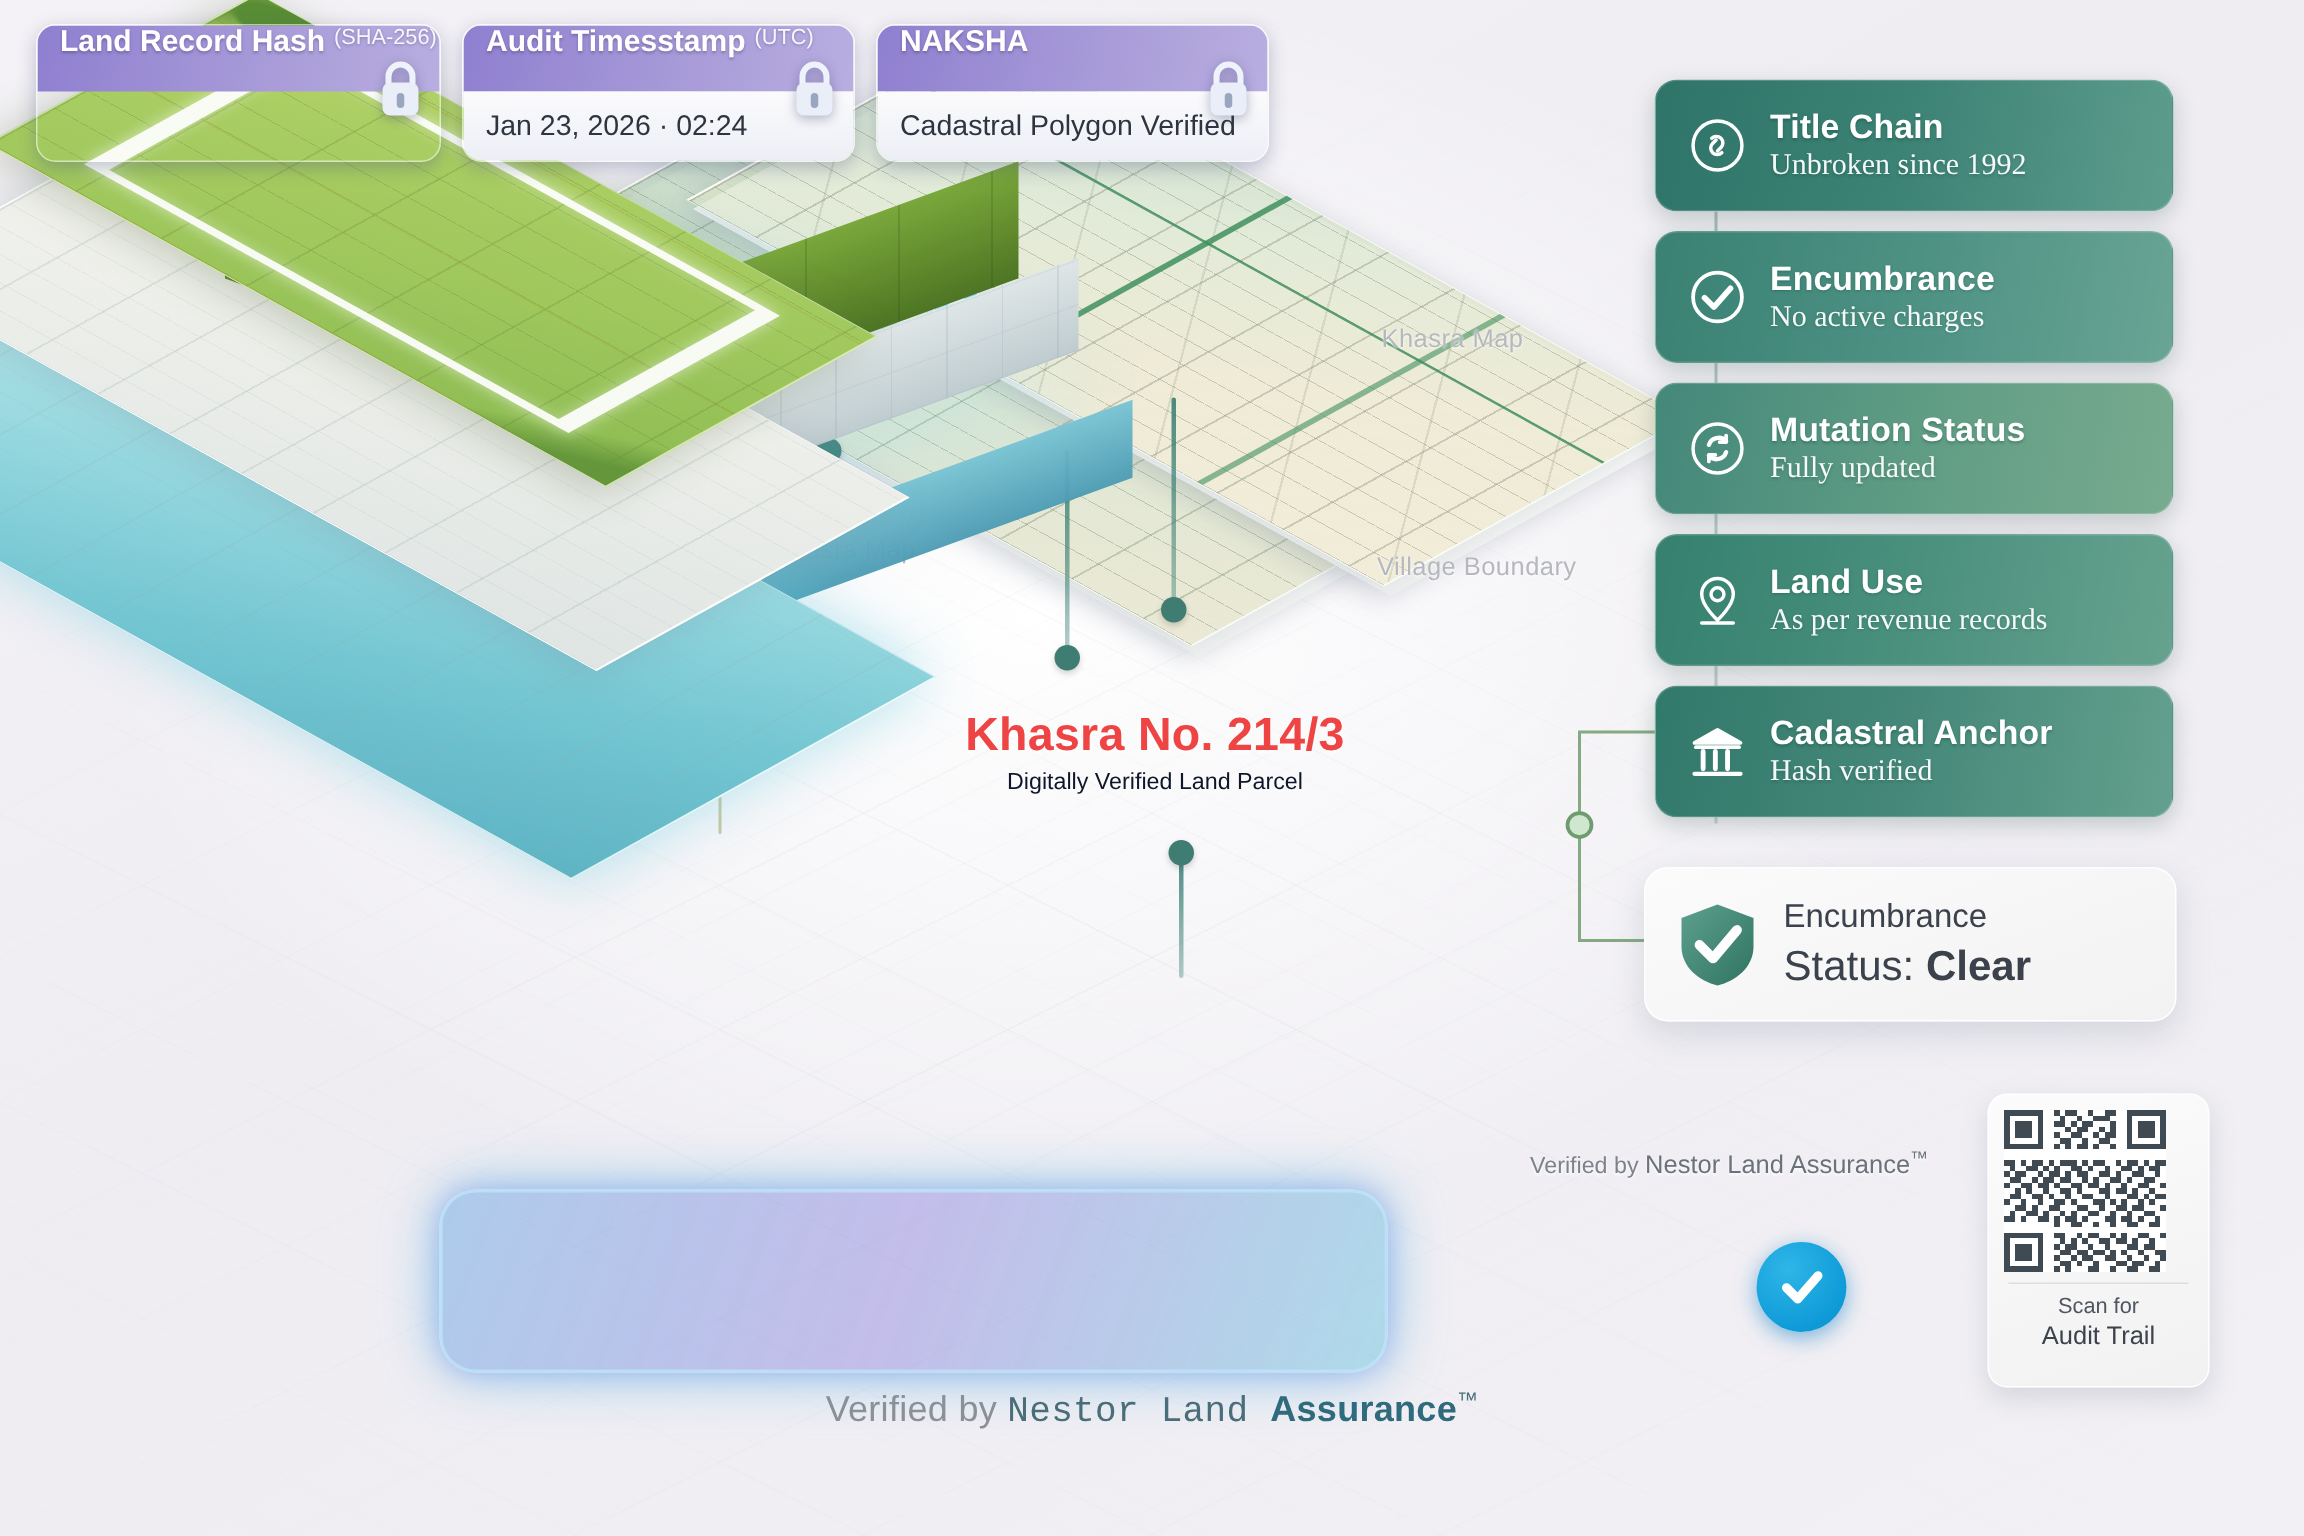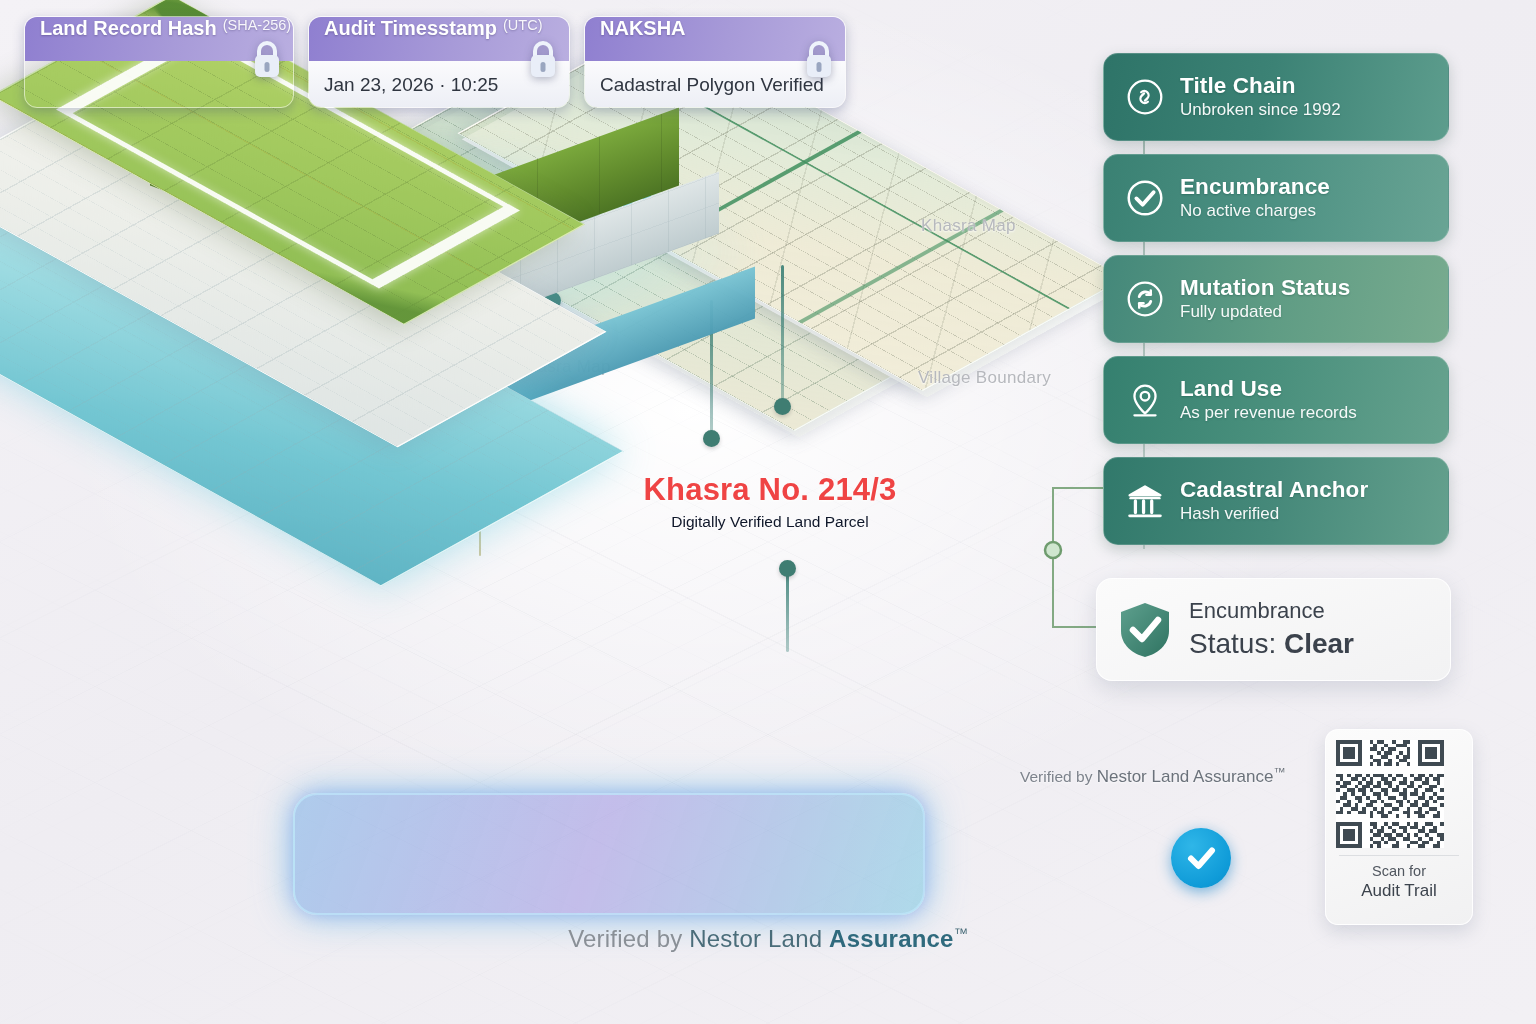--- a/index.html
+++ b/index.html
@@ -236,22 +236,22 @@
   .badge.g1{ background:linear-gradient(100deg,#2e7468 0%,#3c8275 48%,#5d9d8d 100%); }
   .badge.g2{ background:linear-gradient(100deg,#3a8173 0%,#4d9183 50%,#69a494 100%); }
   .badge.g3{ background:linear-gradient(100deg,#44887a 0%,#5f9c84 50%,#78ab8f 100%); }
   .badge.g4{ background:linear-gradient(100deg,#35806f 0%,#4a907d 50%,#66a28e 100%); }
   .badge.g5{ background:linear-gradient(100deg,#31796b 0%,#46897a 50%,#64a08d 100%); }
   .badge .b-ico{ width:50px; height:50px; flex:0 0 50px; display:flex; align-items:center; justify-content:center; }
   .badge .b-ico svg{ width:46px; height:46px; }
   .badge .b-txt{ display:flex; flex-direction:column; justify-content:center; }
   .badge .b-title{ font-size:22.5px; font-weight:bold; line-height:1.15; letter-spacing:.1px;
                    text-shadow:0 1px 2px rgba(0,60,50,.3); }
-  .badge .b-sub{ font-size:17px; line-height:1.2; margin-top:1px; color:rgba(255,255,255,.95);
-                 text-shadow:0 1px 2px rgba(0,60,50,.25); }
+  .badge .b-sub{ font-size:20px; line-height:1.2; margin-top:1px; color:rgba(255,255,255,.95);
+                 text-shadow:0 1px 2px rgba(0,60,50,.25);font-family:Liberation Serif, serif; }
 
   
   #enc-card{
     position:absolute; left:1096px; top:578px; width:355px; height:103px;
     background:linear-gradient(160deg,#fbfbfb,#f2f2f3); border-radius:16px;
     border:1px solid rgba(255,255,255,.9);
     box-shadow:0 8px 22px rgba(110,125,145,.22);
     display:flex; align-items:center; gap:16px; padding:0 20px;
   }
   #enc-card .shield{ width:56px; height:60px; flex:0 0 56px; }
@@ -321,21 +321,21 @@
     box-shadow:0 4px 14px rgba(20,130,200,.55);
     display:flex; align-items:center; justify-content:center;
   }
 
   
   #footer-brand{
     position:absolute; left:0; top:925px; width:1536px; text-align:center;
     font-size:24px; color:#8a9097; letter-spacing:.2px;
   }
   #footer-brand .fb-a{ color:#8a9097; }
-  #footer-brand .fb-b{ color:#4a6d7a; }
+  #footer-brand .fb-b{ color:#4a6d7a;font-family:Liberation Mono, monospace; }
   #footer-brand .fb-c{ color:#2f6a7d; font-weight:bold; }
   #footer-brand .fb-tm{ font-size:14px; vertical-align:super; color:#4a6d7a; }
 </style>
 </head>
 <body>
 
 <div class="iso-grid"></div>
 <div class="iso-grid b"></div>
 
 <div id="map-layer" class="iso">
@@ -752,21 +752,21 @@
       <rect x="7" y="18" width="24" height="22" rx="5" fill="#e9eef8"></rect>
       <rect x="16.5" y="25" width="5" height="10" rx="2.5" fill="#9aa6c0"></rect>
     </svg>
   </div>
 
   <div class="chip" id="chip-time">
     <div class="c-head">
       <span>Audit Timesstamp</span>
       <span class="unit">(UTC)</span>
     </div>
-    <div class="c-val">Jan 23, 2026 · 10:25</div>
+    <div class="c-val">Jan 23, 2026 · 02:24</div>
     <svg class="lock" viewBox="0 0 38 44">
       <path d="M11 19 V14 a8 8 0 0 1 16 0 V19" stroke="#eef3fb" stroke-width="4" fill="none"></path>
       <rect x="7" y="18" width="24" height="22" rx="5" fill="#e9eef8"></rect>
       <rect x="16.5" y="25" width="5" height="10" rx="2.5" fill="#9aa6c0"></rect>
     </svg>
   </div>
 
   <div class="chip" id="chip-naksha">
     <div class="c-head">
       <span>NAKSHA</span>

